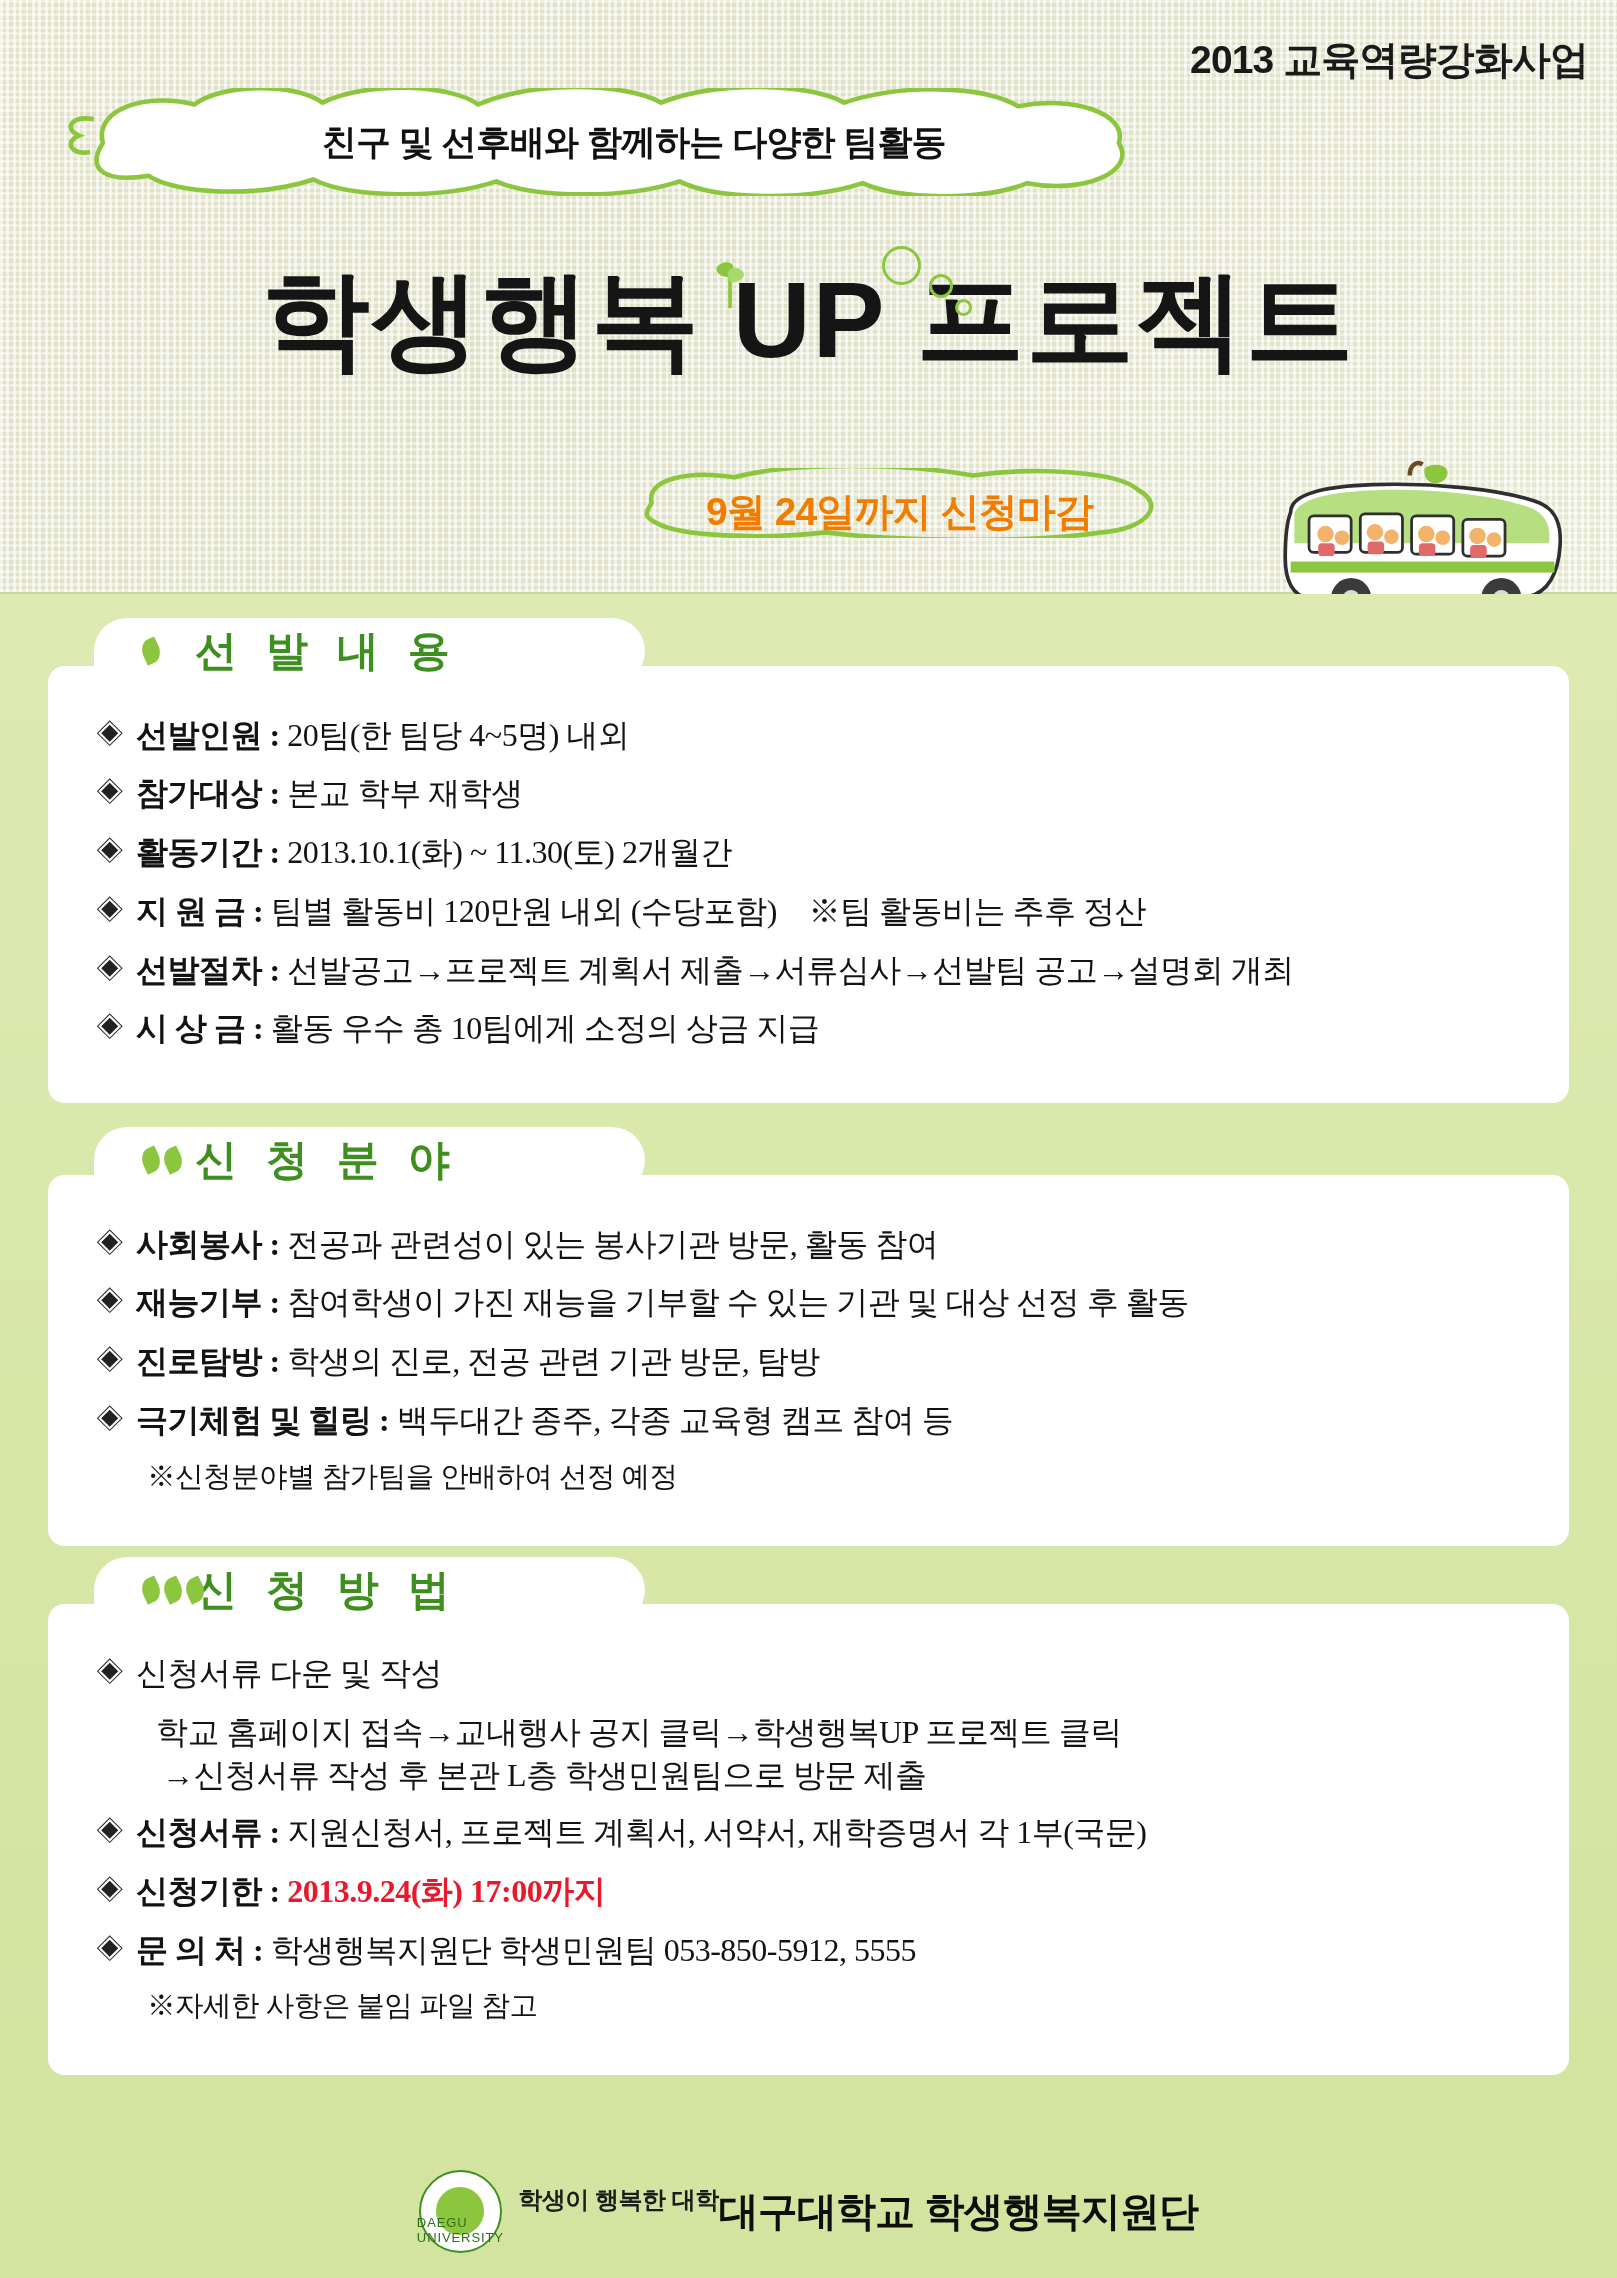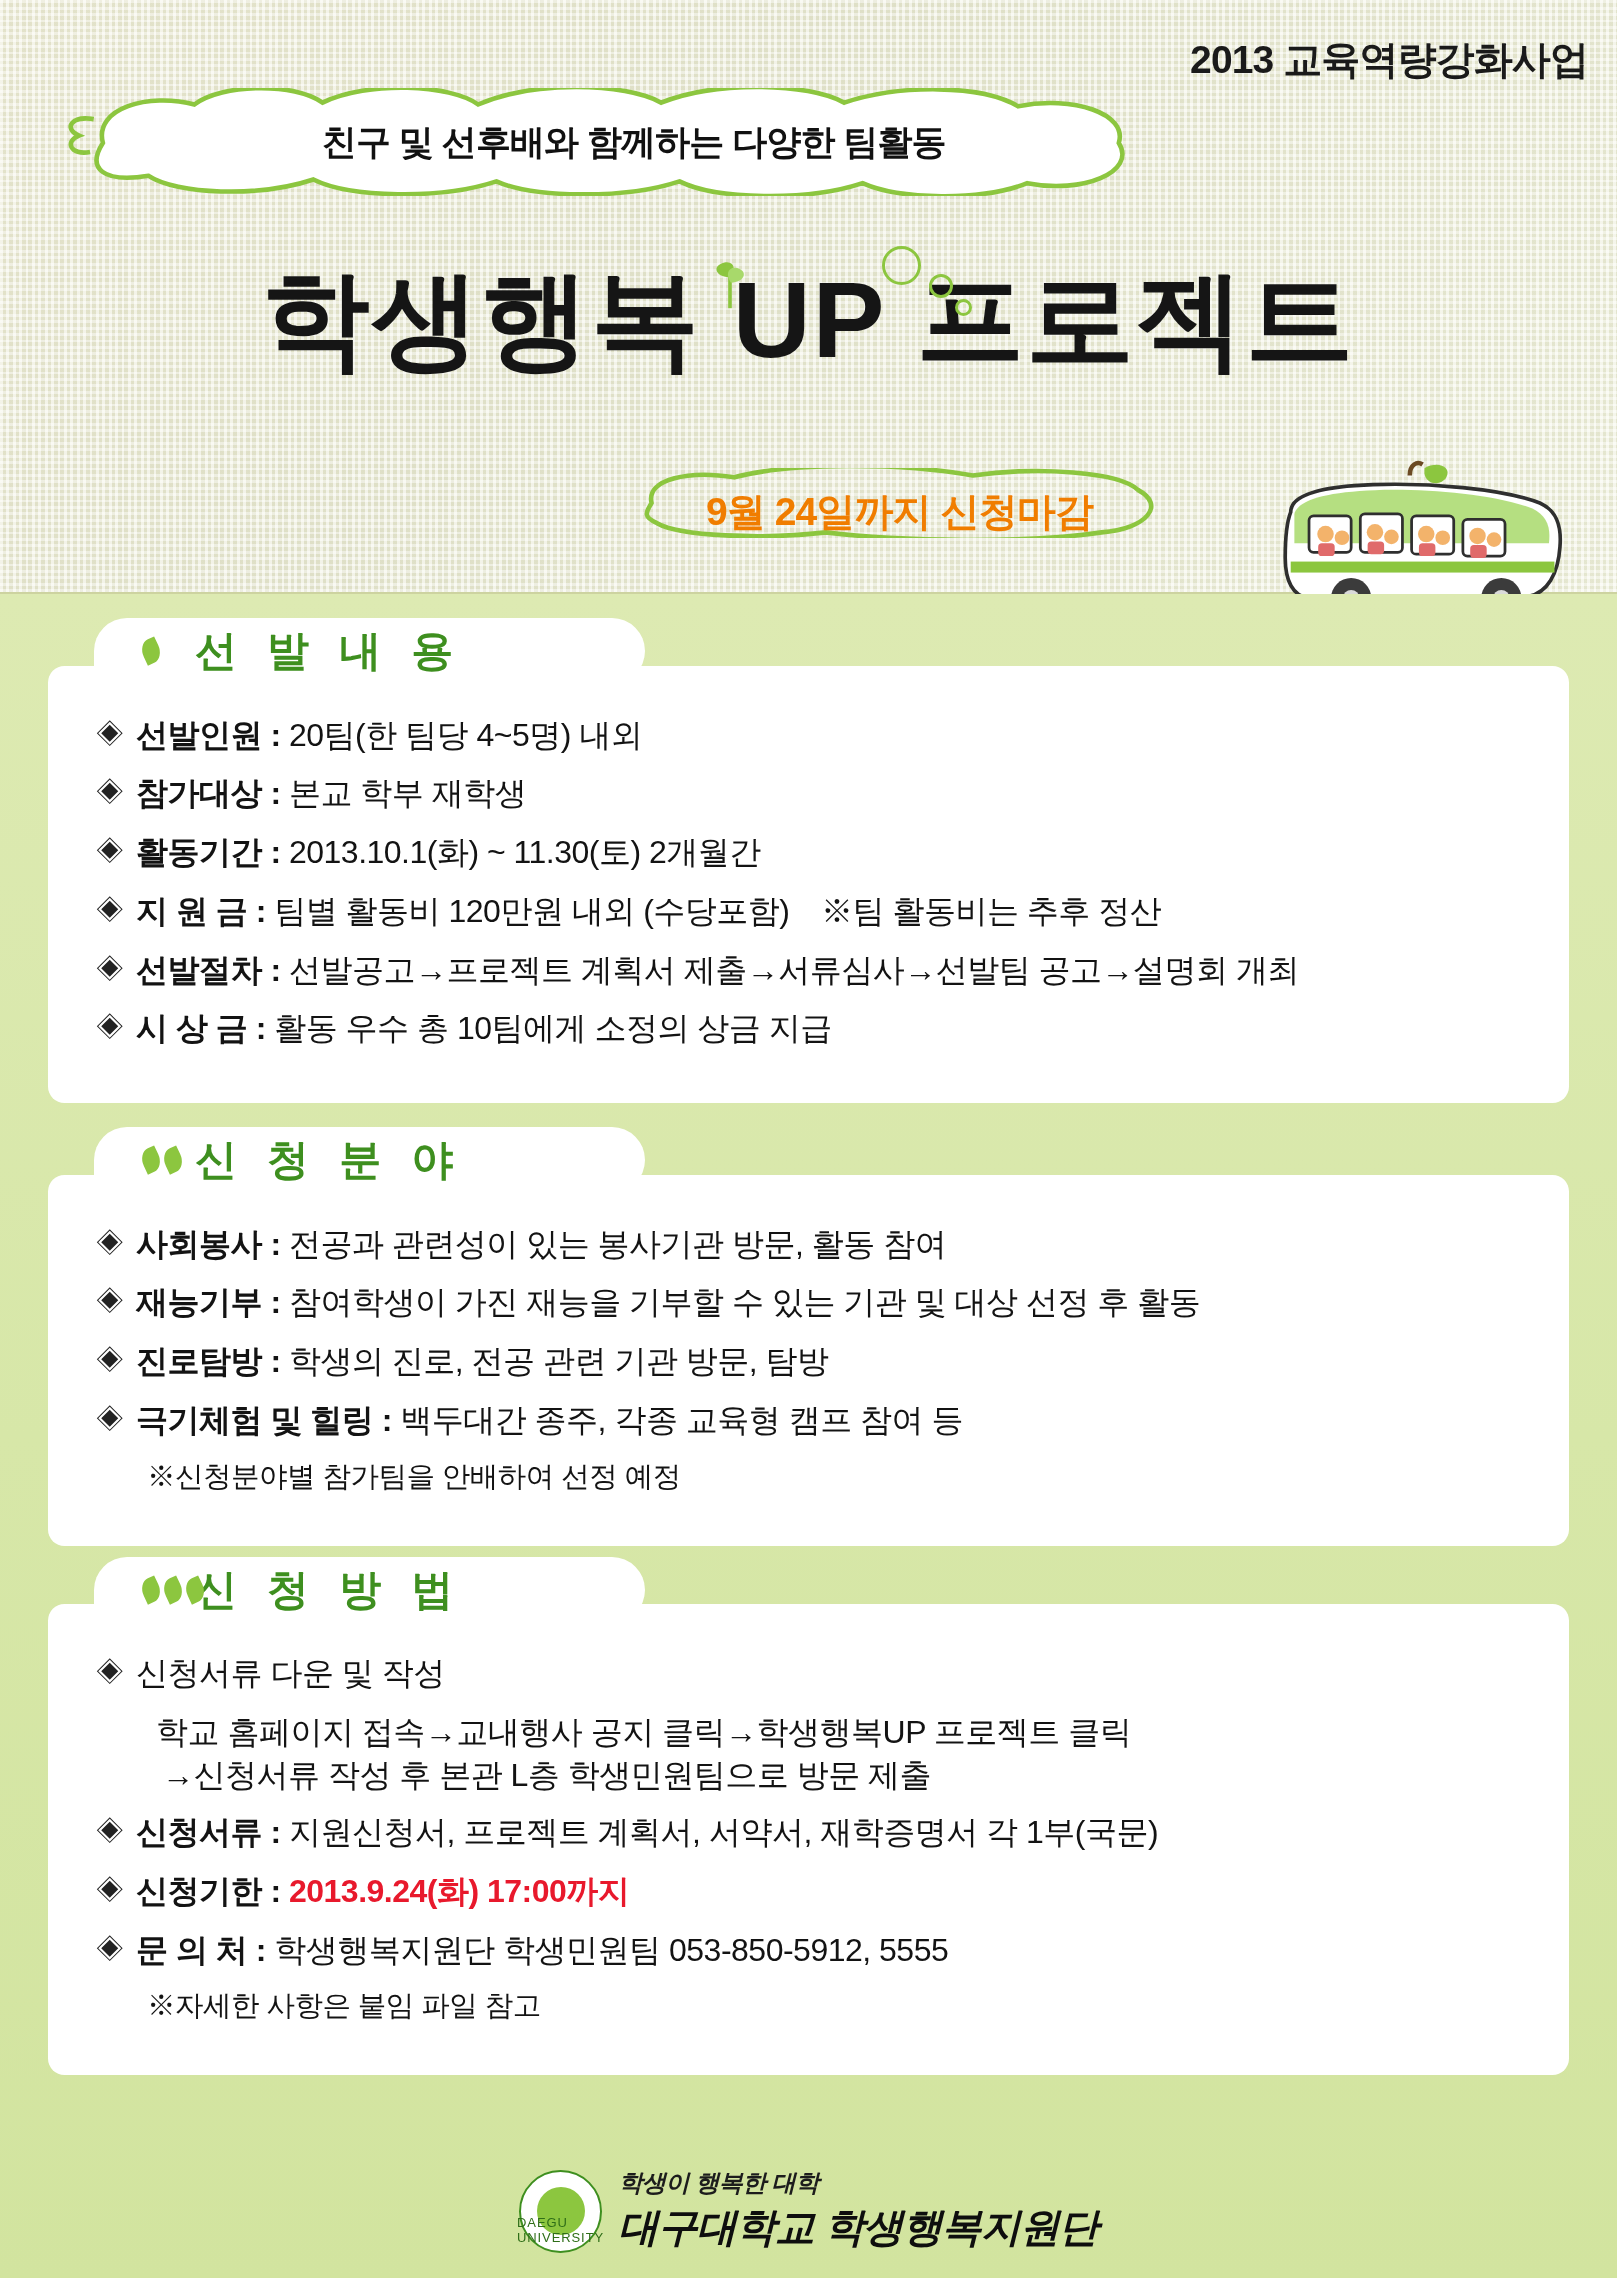--- a/index.html
+++ b/index.html
@@ -127,20 +127,21 @@
   
   .body-area{
     position:relative;
     height:1686px;
     background:linear-gradient(180deg,#ddeab2 0%,#d7e7a8 50%,#d2e49f 100%);
     padding:0;
   }
   .section{
     position:relative;
     margin:0 48px 0 48px;
+    font-family:Liberation Serif, serif;
   }
   .sec-head{
     position:relative;
     width:551px;
     height:66px;
     background:#ffffff;
     border-radius:33px 33px 33px 0;
     display:flex;
     align-items:center;
     padding-left:101px;
@@ -229,21 +230,21 @@
     background:#8cc63f;
     display:block;
   }
   .emblem .emblem-text{
     position:absolute;
     font-size:13px;
     color:#2f6e18;
     bottom:5.5px;
     letter-spacing:0.9px;
   }
-  .footer-texts{display:flex;flex-direction:column;justify-content:center;font-style:italic;}
+  .footer-texts{display:flex;justify-content:center;}
   .footer-small{font-size:24px;color:#1c1c1c;font-weight:bold;margin-bottom:1.8px;letter-spacing:-0.5px;}
   .footer-big{font-size:40px;color:#0e0e0e;font-weight:bold;letter-spacing:-0.9px;}
   .spacer-12{height:11px;}
   .spacer-26{height:24px;}
 </style>
 </head>
 <body>
 
 <div class="poster">
 

